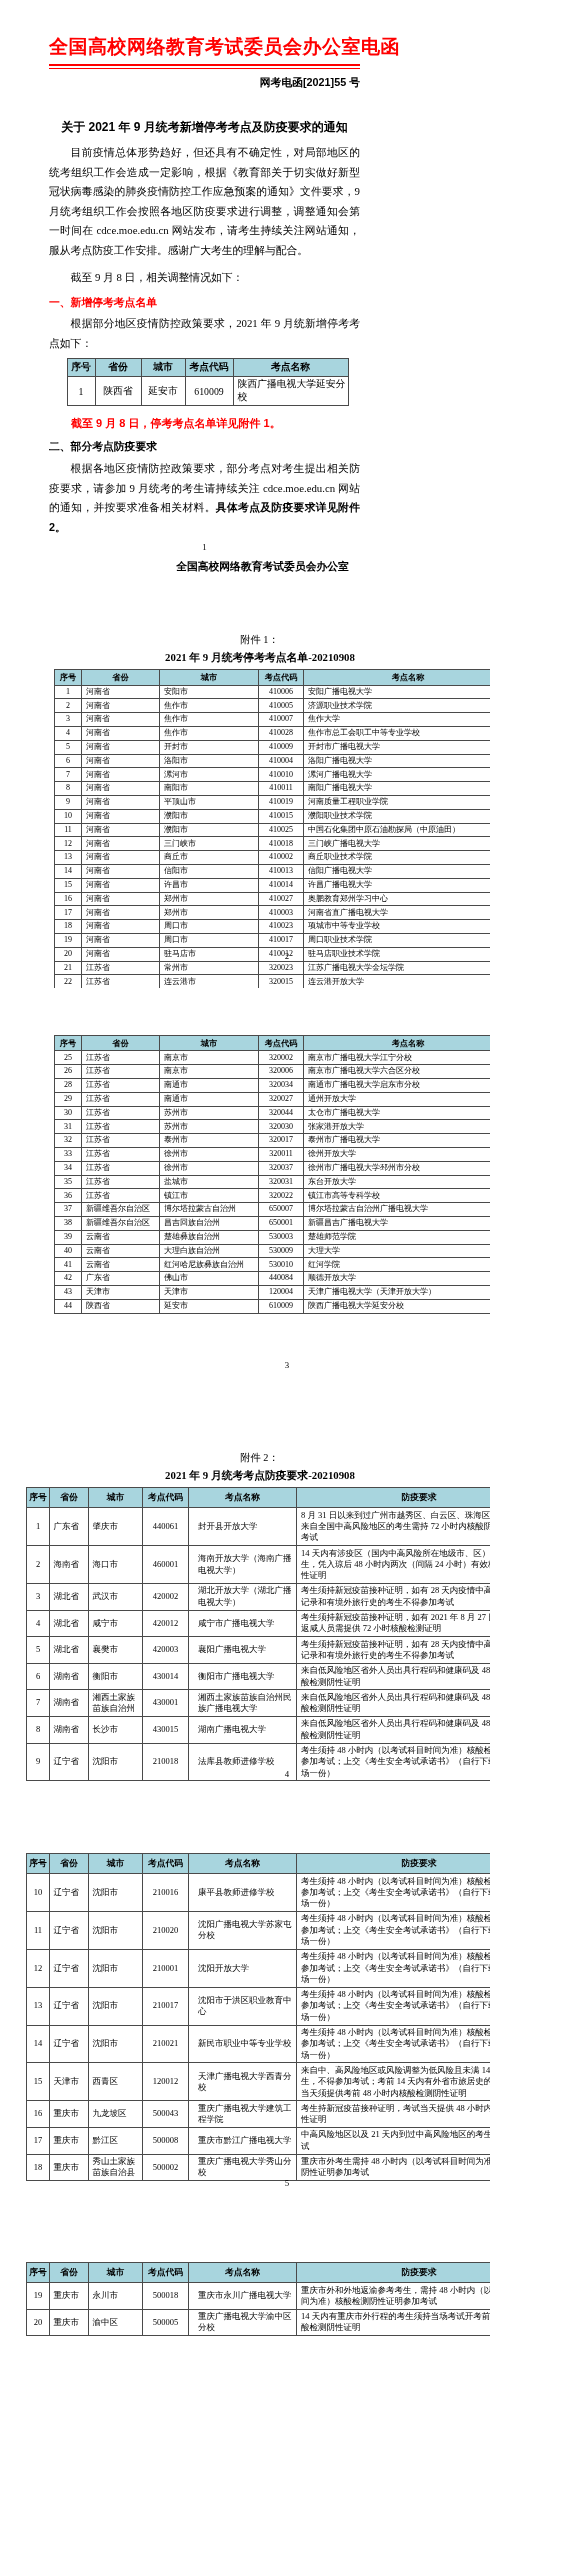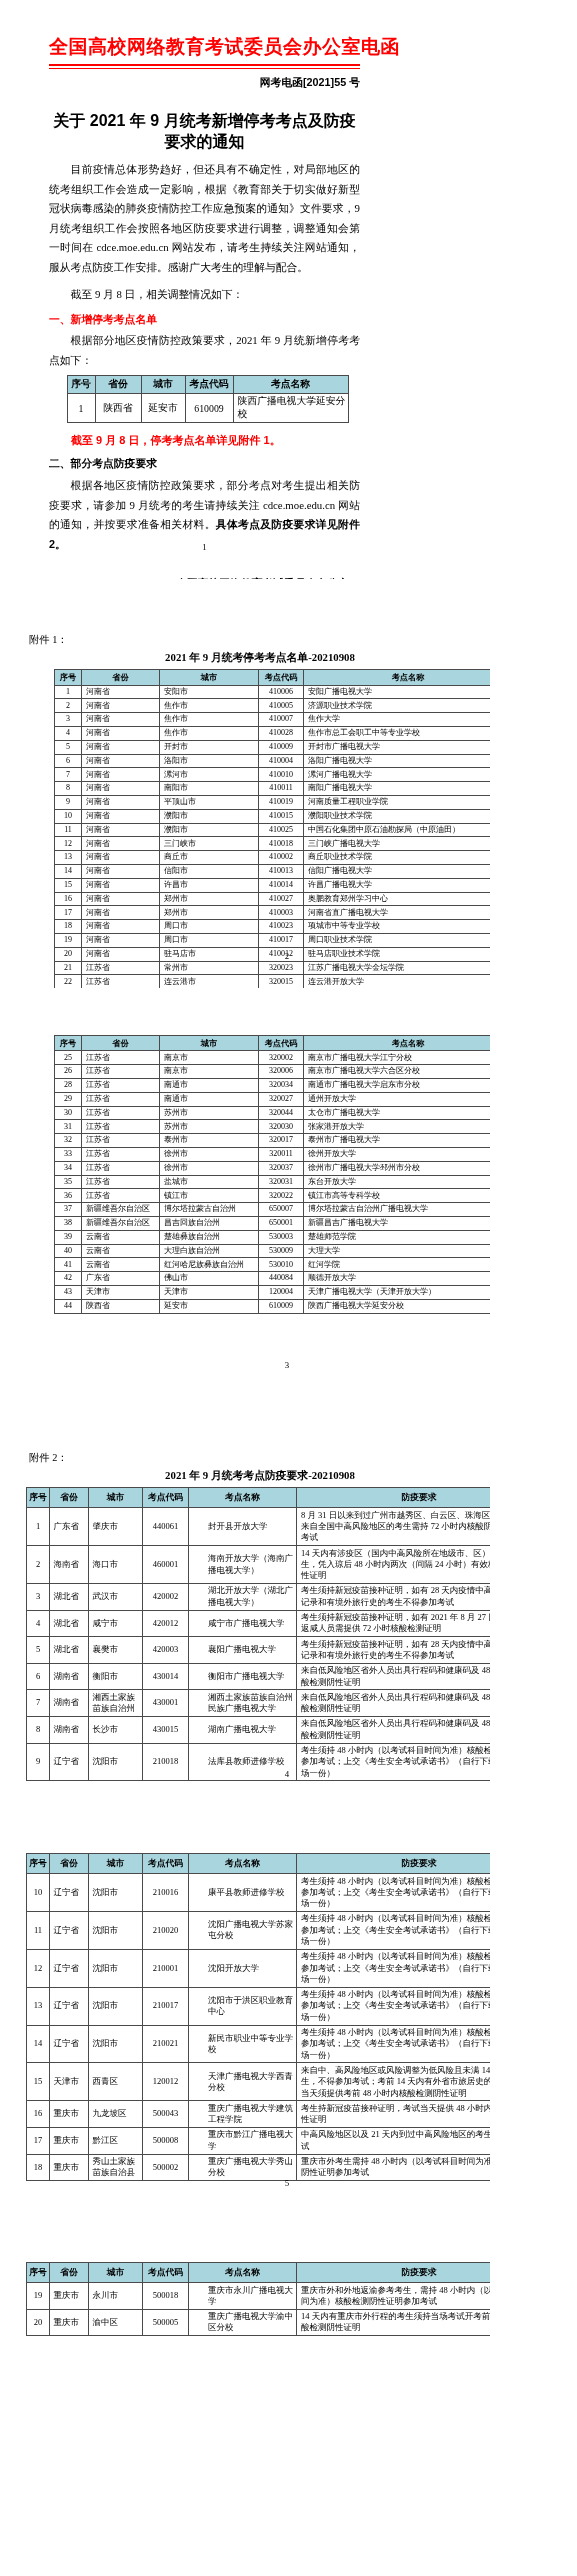--- a/index.html
+++ b/index.html
@@ -38,25 +38,25 @@
     border-bottom:0.5px solid var(--accent-red);
   }
   .doc-number{
     margin-top:7.2px;
     text-align:right;
     font-family:"Liberation Sans","DejaVu Sans",sans-serif;
     font-weight:bold;
     font-size:10.8px;
   }
   .notice-title{
-    margin-top:21px;
+    margin-top:29px;
     text-align:center;
     font-family:"Liberation Sans","DejaVu Sans",sans-serif;
     font-weight:bold;
-    font-size:16px;
+    font-size:12px;
   }
   .body-par{
     margin:7.2px 0 0 0;
     font-size:10.8px;
     line-height:19.6px;
     text-align:justify;
     text-indent:2em;
   }
   .sec-heading{
     margin-top:6.2px;
@@ -98,21 +98,21 @@
   }
   td{font-family:"Liberation Serif","DejaVu Serif",serif;}
 
   
   .tbl-mini{margin:5.2px 0 0 17.5px;width:281px;}
   .tbl-mini th{font-size:9.8px;height:15px;}
   .tbl-mini td{font-size:9.8px;height:17px;text-align:center;}
   .tbl-mini td:last-child{text-align:left;padding-left:4.1px;}
 
   
-  .att1-label{margin:0 0 0 29px;font-size:10.3px;}
+  .att1-label{margin:0 0 0 29px;font-size:10.3px;text-align:center;}
   .att-title{
     margin-top:4.1px;
     width:520px;
     text-align:center;
     font-family:Liberation Serif, serif;
     font-weight:bold;
     font-size:10.8px;
   }
   .tbl-att1{margin:4.1px 0 0 54px;width:459px;}
   .tbl-att1 th{font-size:8.2px;height:12.4px;}
@@ -129,21 +129,21 @@
   .tbl-att2 td{
     font-size:8.5px;
     line-height:11.3px;
     padding:1.5px 2.1px;
     vertical-align:middle;
   }
   .tbl-att2 td:nth-child(1){text-align:center;}
   .tbl-att2 td:nth-child(2),
   .tbl-att2 td:nth-child(3){text-align:left;padding-left:3.6px;}
   .tbl-att2 td:nth-child(4){text-align:center;}
-  .tbl-att2 td:nth-child(5){text-align:left;padding-left:19px;}
+  .tbl-att2 td:nth-child(5){text-align:left;padding-left:9px;}
   .tbl-att2 td:nth-child(6){text-align:left;padding-left:4.1px;}
 
   .mt-land-label{margin-top:54px;}
   .mt-land-table{margin-top:47px;}
 
   .pagenum{
     position:absolute;
     bottom:27px;
     left:0;
     text-align:center;

